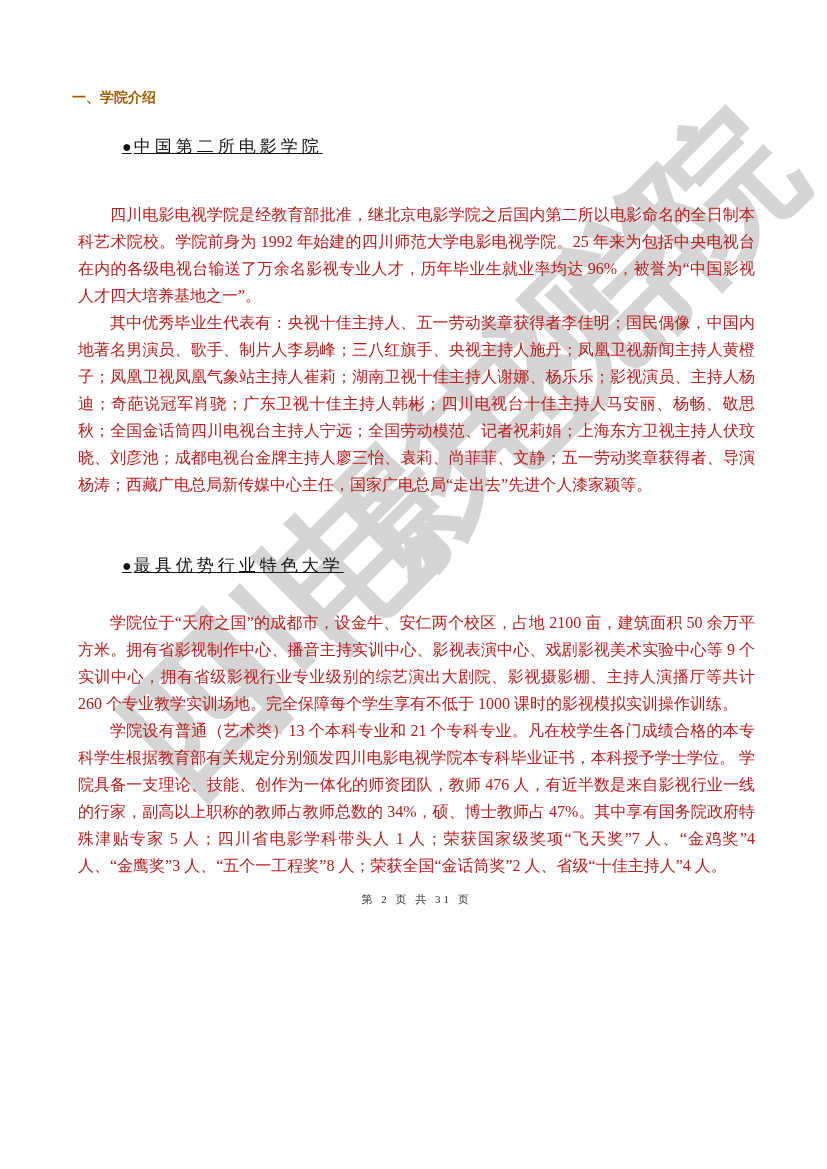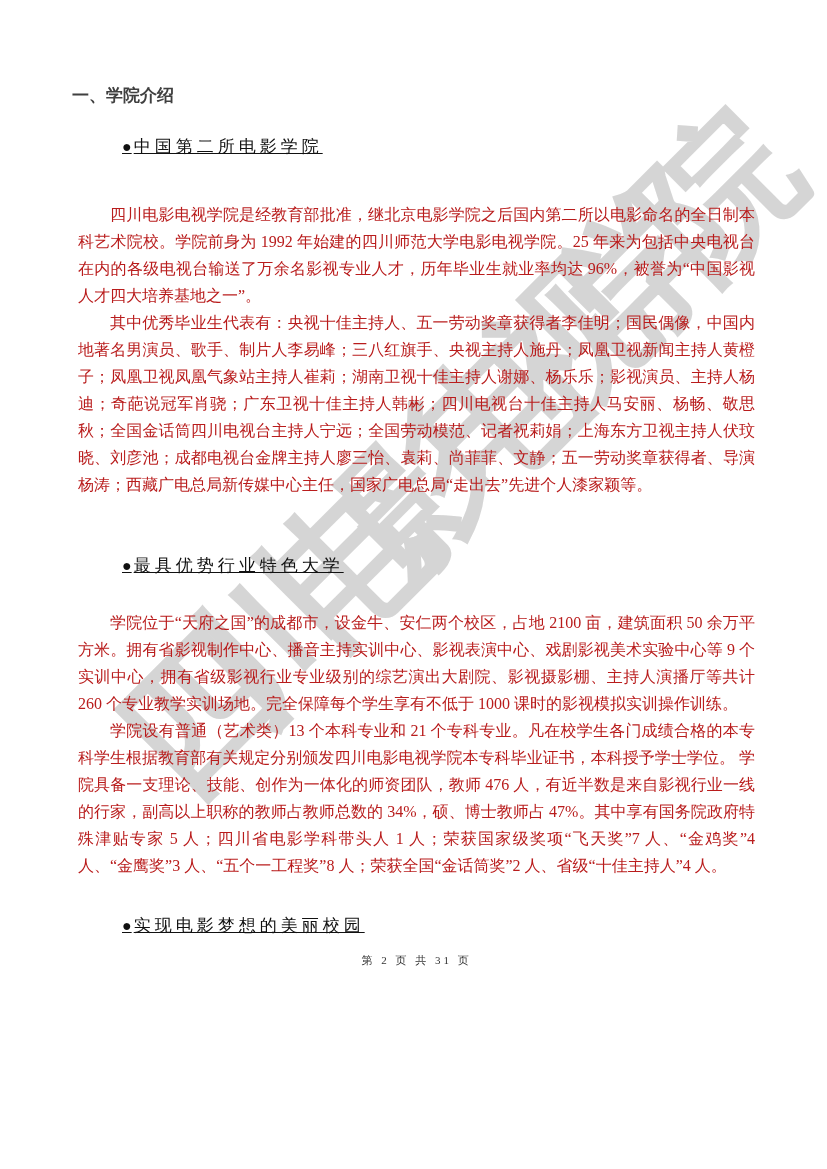--- a/index.html
+++ b/index.html
@@ -29,25 +29,25 @@
     user-select: none;
     pointer-events: none;
   }
   .content {
     position: relative;
     z-index: 1;
     padding: 0 72px 0 78px;
   }
   .h1 {
     margin: 85px 0 0 -6px;
-    font-family: Liberation Mono, monospace;
+    font-family: Liberation Sans, sans-serif;
     font-weight: bold;
-    font-size: 17px;
+    font-size: 14px;
     line-height: 24px;
-    color: #404040;
+    color: #a16207;
   }
   .sec-title {
     font-size: 17px;
     line-height: 28px;
     letter-spacing: 4px;
     color: #111111;
     margin-left: 44px;
     text-decoration: underline;
   }
   .sec-title .bullet {
@@ -93,18 +93,17 @@
 
     <p class="body">其中优秀毕业生代表有：央视十佳主持人、五一劳动奖章获得者李佳明；国民偶像，中国内地著名男演员、歌手、制片人李易峰；三八红旗手、央视主持人施丹；凤凰卫视新闻主持人黄橙子；凤凰卫视凤凰气象站主持人崔莉；湖南卫视十佳主持人谢娜、杨乐乐；影视演员、主持人杨迪；奇葩说冠军肖骁；广东卫视十佳主持人韩彬；四川电视台十佳主持人马安丽、杨畅、敬思秋；全国金话筒四川电视台主持人宁远；全国劳动模范、记者祝莉娟；上海东方卫视主持人伏玟晓、刘彦池；成都电视台金牌主持人廖三怡、袁莉、尚菲菲、文静；五一劳动奖章获得者、导演杨涛；西藏广电总局新传媒中心主任，国家广电总局“走出去”先进个人漆家颖等。</p>
 
     <div class="sec-title st2"><span class="bullet">●</span><span>最具优势行业特色大学</span></div>
 
     <p class="body p3">学院位于“天府之国”的成都市，设金牛、安仁两个校区，占地 2100 亩，建筑面积 50 余万平方米。拥有省影视制作中心、播音主持实训中心、影视表演中心、戏剧影视美术实验中心等 9 个实训中心，拥有省级影视行业专业级别的综艺演出大剧院、影视摄影棚、主持人演播厅等共计 260 个专业教学实训场地。完全保障每个学生享有不低于 1000 课时的影视模拟实训操作训练。</p>
 
     <p class="body">学院设有普通（艺术类）13 个本科专业和 21 个专科专业。凡在校学生各门成绩合格的本专科学生根据教育部有关规定分别颁发四川电影电视学院本专科毕业证书，本科授予学士学位。 学院具备一支理论、技能、创作为一体化的师资团队，教师 476 人，有近半数是来自影视行业一线的行家，副高以上职称的教师占教师总数的 34%，硕、博士教师占 47%。其中享有国务院政府特殊津贴专家 5 人；四川省电影学科带头人 1 人；荣获国家级奖项“飞天奖”7 人、“金鸡奖”4 人、“金鹰奖”3 人、“五个一工程奖”8 人；荣获全国“金话筒奖”2 人、省级“十佳主持人”4 人。</p>
 
 
-    <div class="sec-title st3"><span class="bullet">●</span><span>实现电影梦想的美丽校园</span></div>
 
     <div class="footer">第 2 页 共 31 页</div>
 
   </div>
 </div>
 
 </body></html>

